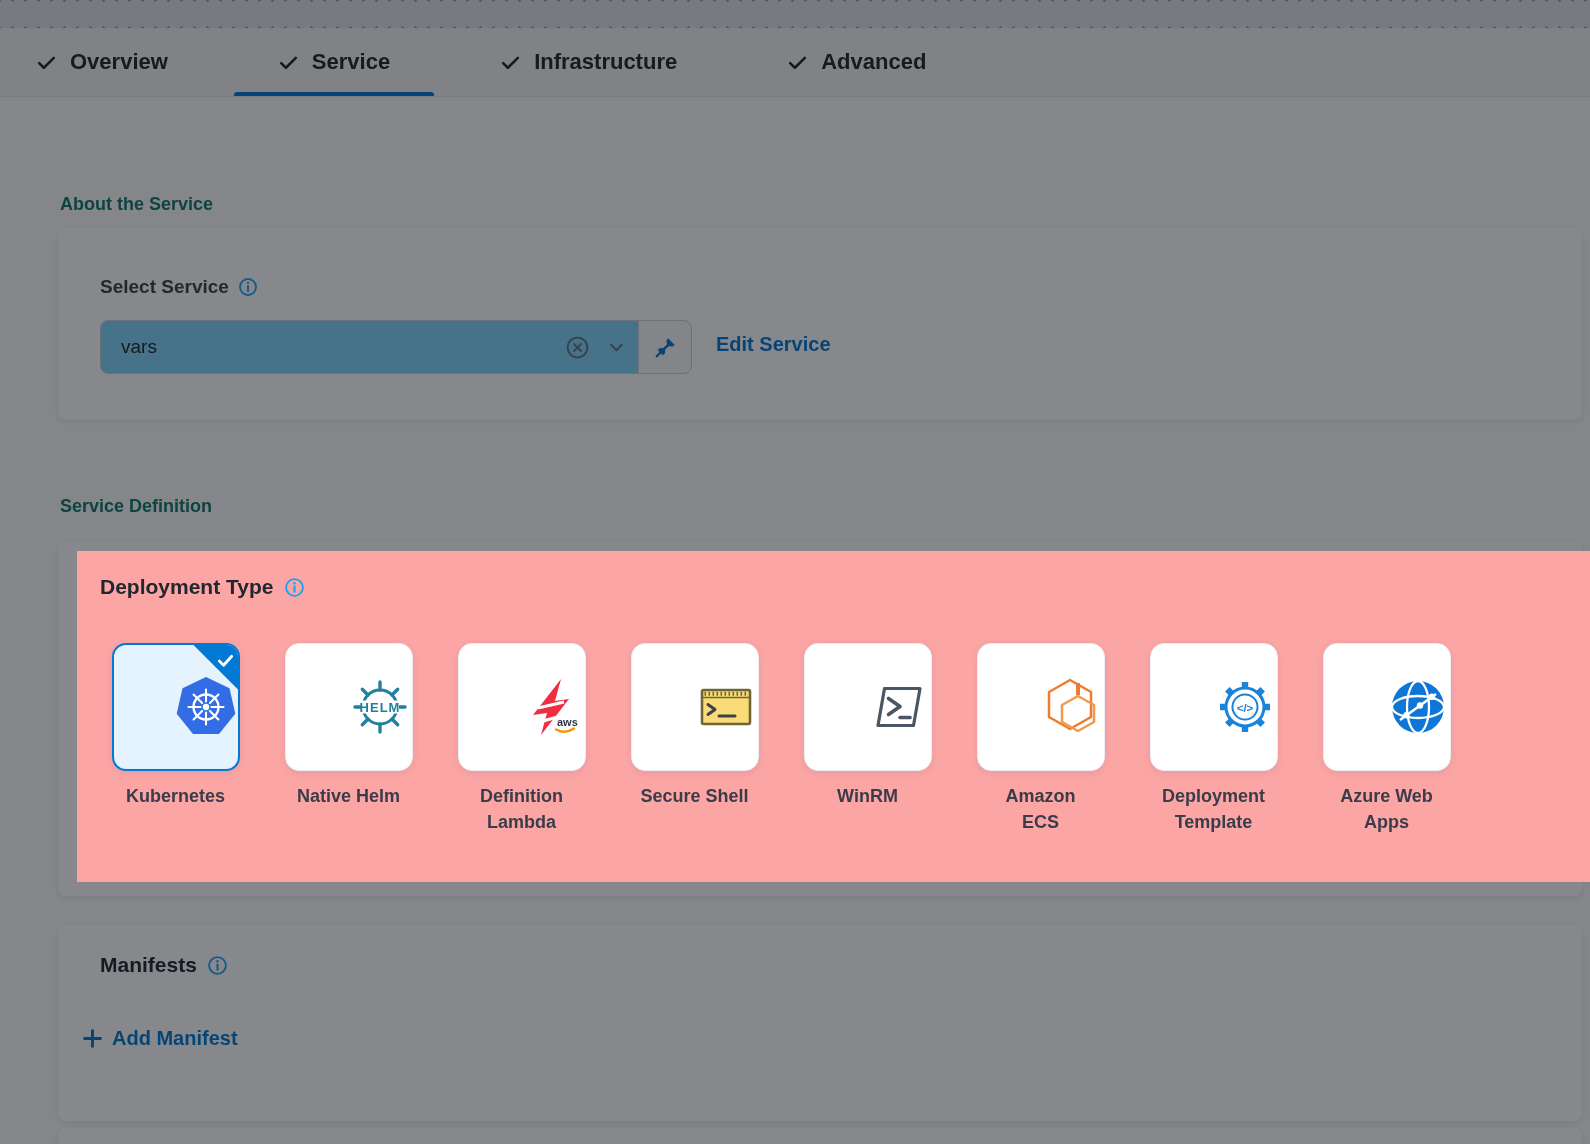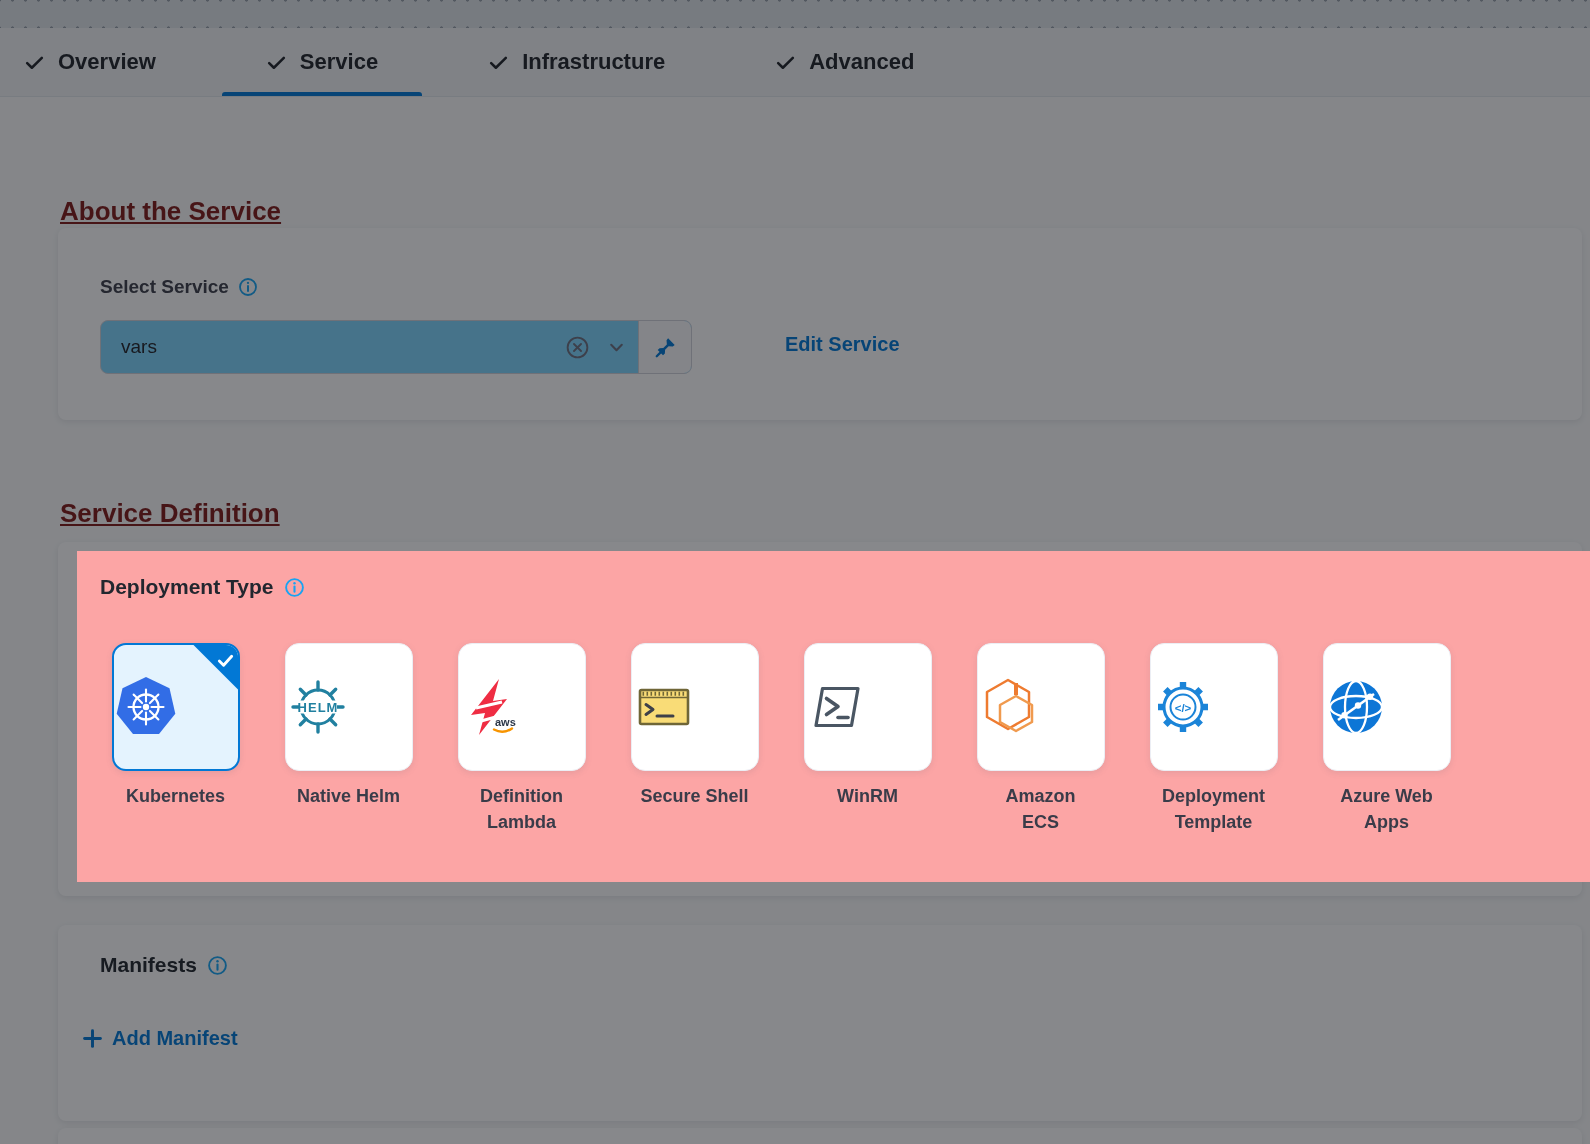--- a/index.html
+++ b/index.html
@@ -12,57 +12,57 @@
   .canvas-strip{
     position:absolute;top:0;left:0;right:0;height:28px;
     background-color:#dce1e7;
     background-image:radial-gradient(circle,#949ea9 1.3px,transparent 1.9px);
     background-size:13px 28px;background-position:6px 14px;
   }
   
   .tabbar{
     position:absolute;top:28px;left:0;right:0;height:69px;
     background:#edf0f4;border-bottom:1px solid #dfe3e9;
-    display:flex;align-items:center;padding-left:24px;gap:110px;box-sizing:border-box;
+    display:flex;align-items:center;padding-left:36px;gap:110px;box-sizing:border-box;
   }
   .tab{height:100%;display:flex;align-items:center;gap:13px;
     font-size:22px;font-weight:600;color:#22262d;cursor:pointer;position:relative;}
   .tab svg{flex:0 0 auto;}
   .tab.active::after{content:'';position:absolute;left:-44px;right:-44px;bottom:0;height:4px;
     background:#0278d5;border-radius:3px 3px 0 0;}
   
-  .section-h{position:absolute;left:60px;font-size:26px;font-weight:700;color:#7f1d1d;line-height:34px;text-decoration:underline;}
+  .section-h{position:absolute;left:60px;font-size:18px;font-weight:700;color:#0f766e;line-height:34px;}
   
   .card{position:absolute;left:58px;width:1524px;background:#fbfcfe;border-radius:8px;
     box-shadow:0 2px 6px rgba(40,41,61,0.10);}
   .card-about{top:228px;height:192px;}
   .card-def{top:542px;height:354px;}
   .card-manifests{top:925px;height:196px;}
   .card-peek{top:1128px;height:40px;}
   
   .field-label{position:absolute;left:42px;top:48px;display:flex;align-items:center;gap:9px;
     font-size:19px;font-weight:600;color:#3d3f4c;}
   .select-group{position:absolute;left:42px;top:92px;width:592px;height:54px;display:flex;
     border:1px solid #ccced9;border-radius:8px;background:#7dd3fc;box-sizing:border-box;}
   .select-main{flex:1;display:flex;align-items:center;padding:0 12px 0 18px;gap:16px;min-width:0;}
   .select-main input{flex:1;min-width:0;border:none;outline:none;background:transparent;
     font-family:"Liberation Sans",sans-serif;font-size:19px;font-weight:500;color:#23242c;}
   .icon-btn{display:flex;align-items:center;justify-content:center;cursor:pointer;flex:0 0 auto;}
   .pin-seg{flex:0 0 52px;border-left:1px solid #ccced9;background:#f5f6f9;
     border-radius:0 7px 7px 0;display:flex;align-items:center;justify-content:center;cursor:pointer;}
-  .edit-link{position:absolute;left:727px;top:105px;font-size:20px;font-weight:700;color:#0278d5;cursor:pointer;}
+  .edit-link{position:absolute;left:658px;top:105px;font-size:20px;font-weight:700;color:#0278d5;cursor:pointer;}
   
   .spotlight{position:absolute;left:77px;top:551px;width:1575px;height:331px;background:#fca5a5;z-index:60;}
   .dt-heading{position:absolute;left:23px;top:24px;display:flex;align-items:center;gap:11px;
     font-size:21px;font-weight:700;color:#22272f;}
   .dt-row{position:absolute;left:12px;top:92px;display:flex;}
   .dt-item{width:173px;display:flex;flex-direction:column;align-items:center;cursor:pointer;}
   .tile{width:128px;height:128px;box-sizing:border-box;border-radius:14px;background:#fff;
     border:1px solid #eceef4;box-shadow:0 2px 6px rgba(96,97,112,0.14);
-    display:flex;align-items:center;justify-content:flex-start;position:relative;overflow:hidden;}
+    display:flex;align-items:center;justify-content:flex-end;position:relative;overflow:hidden;}
   .tile.selected{background:#e4f3fe;border:2px solid #0278d5;}
   .corner{display:none;}
   .tile.selected .corner{display:block;position:absolute;top:-1px;right:-1px;width:46px;height:46px;
     background:#0278d5;clip-path:polygon(0 0,100% 0,100% 100%);}
   .corner svg{position:absolute;top:7px;right:4px;}
   .dt-label{margin-top:13px;font-size:18px;font-weight:600;color:#3a3c49;line-height:1.42;text-align:center;}
   .dt-label span{display:block;}
   
   .man-heading{position:absolute;left:42px;top:28px;display:flex;align-items:center;gap:10px;
     font-size:21px;font-weight:700;color:#22272f;}

